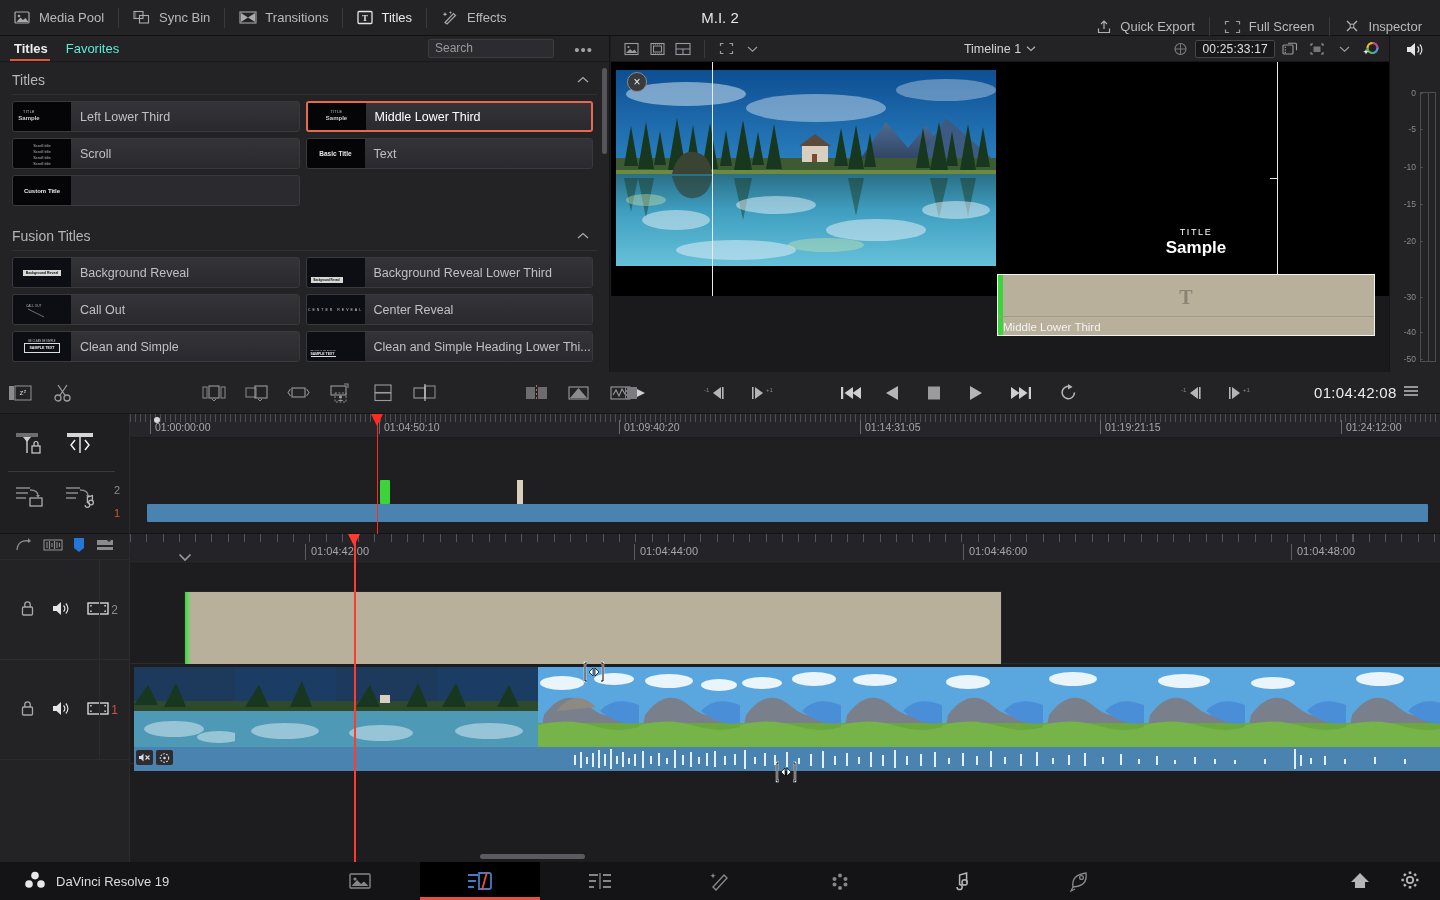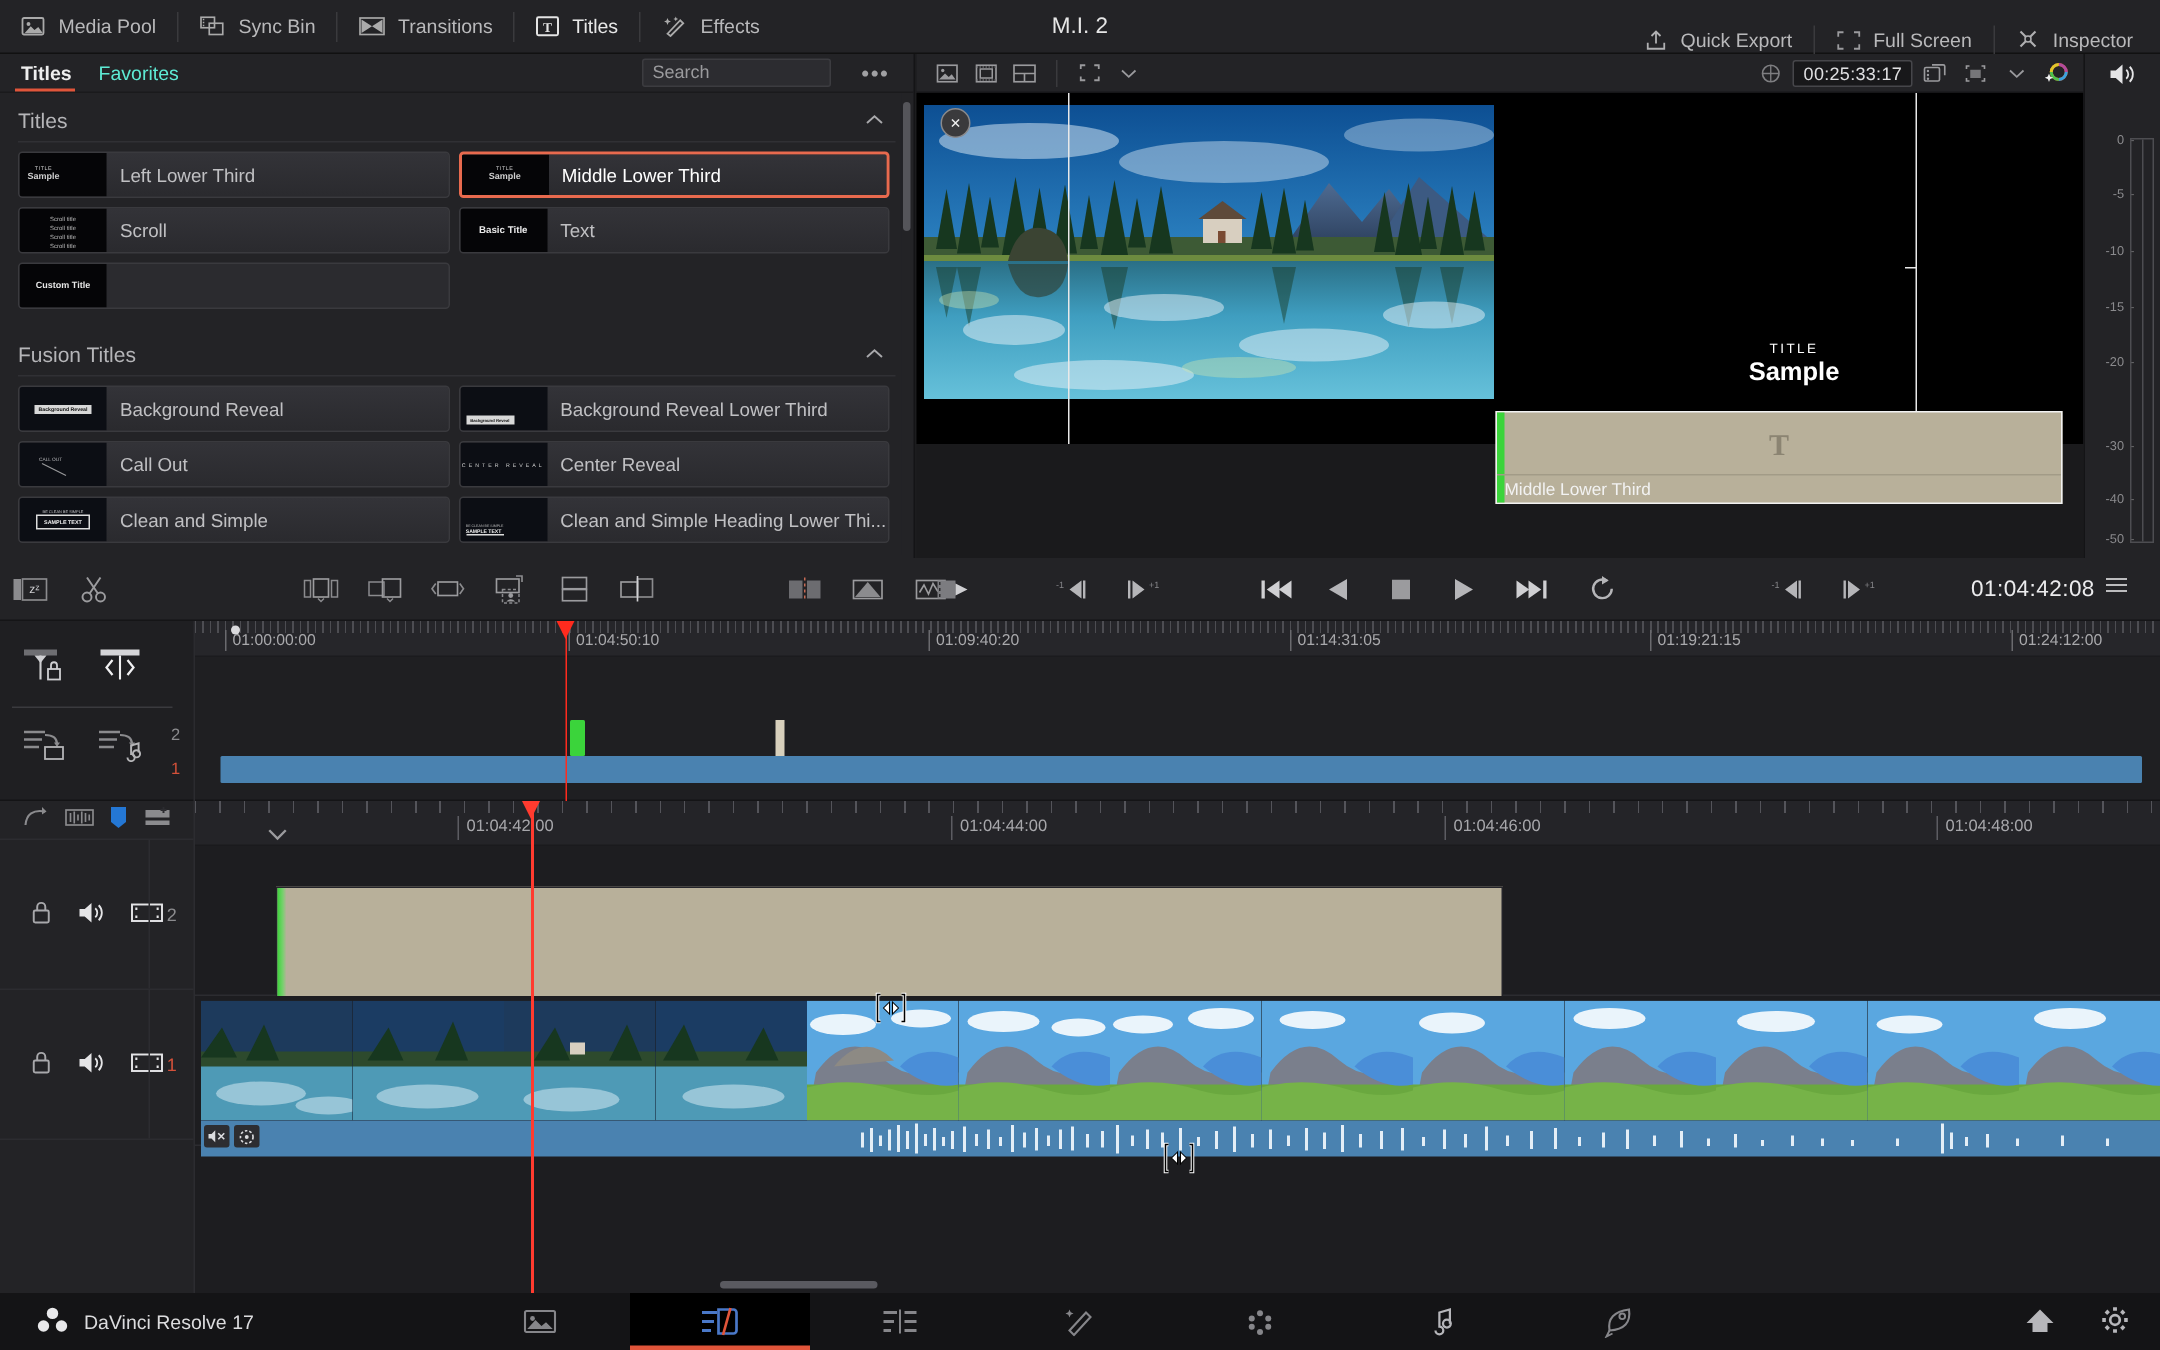--- a/index.html
+++ b/index.html
@@ -461,20 +461,28 @@
               <path d="M1.5 4 V1.5 H4.5 M10.5 1.5 H13.5 V4 M13.5 9 V11.5 H10.5 M4.5 11.5 H1.5 V9" fill="none" stroke="#9a9a9d" stroke-width="1.2"></path>
             </svg>
         </div>
         <div class="vw-ico">
           <svg width="11" height="8" viewBox="0 0 11 8">
               <path d="M1 2 L5.5 6.2 L10 2" fill="none" stroke="#9a9a9d" stroke-width="1.2"></path>
             </svg>
         </div>
       </div>
 
+      <div class="vw-center">
+        <span>Timeline 1</span>
+        <span class="icon">
+          <svg width="10" height="7" viewBox="0 0 10 7">
+              <path d="M1 1.8 L5 5.4 L9 1.8" fill="none" stroke="#b0b0b2" stroke-width="1.2"></path>
+            </svg>
+        </span>
+      </div>
 
       <div class="vw-right">
         <div class="vw-ico">
           <svg width="15" height="14" viewBox="0 0 15 14">
               <circle cx="7.5" cy="7" r="5.5" fill="none" stroke="#7e7e81" stroke-width="1.1"></circle>
               <path d="M7.5 1.5 v11 M2 7 h11" stroke="#7e7e81" stroke-width=".9"></path>
             </svg>
         </div>
         <div class="tc-box">00:25:33:17</div>
         <div class="vw-ico">
@@ -1209,21 +1217,21 @@
 
   <div class="bottombar">
     <div class="bb-brand">
       <span>
         <svg width="22" height="18" viewBox="0 0 22 18">
             <circle cx="11" cy="4.6" r="3.8" fill="#e8e8ea"></circle>
             <circle cx="5" cy="13" r="3.8" fill="#e8e8ea"></circle>
             <circle cx="17" cy="13" r="3.8" fill="#e8e8ea"></circle>
           </svg>
       </span>
-      <span>DaVinci Resolve 17</span>
+      <span>DaVinci Resolve 19</span>
     </div>
     <div class="bb-pages">
       <div class="bb-page">
         <svg width="24" height="20" viewBox="0 0 24 20">
             <rect x="2" y="3" width="20" height="14" rx="1" fill="none" stroke="#86868a" stroke-width="1.4"></rect>
             <circle cx="7" cy="8" r="1.6" fill="#86868a"></circle>
             <path d="M3.5 15 L9 9 L13 13 L16 10.5 L20.5 15 Z" fill="#86868a"></path>
           </svg>
       </div>
       <div class="bb-page active">

